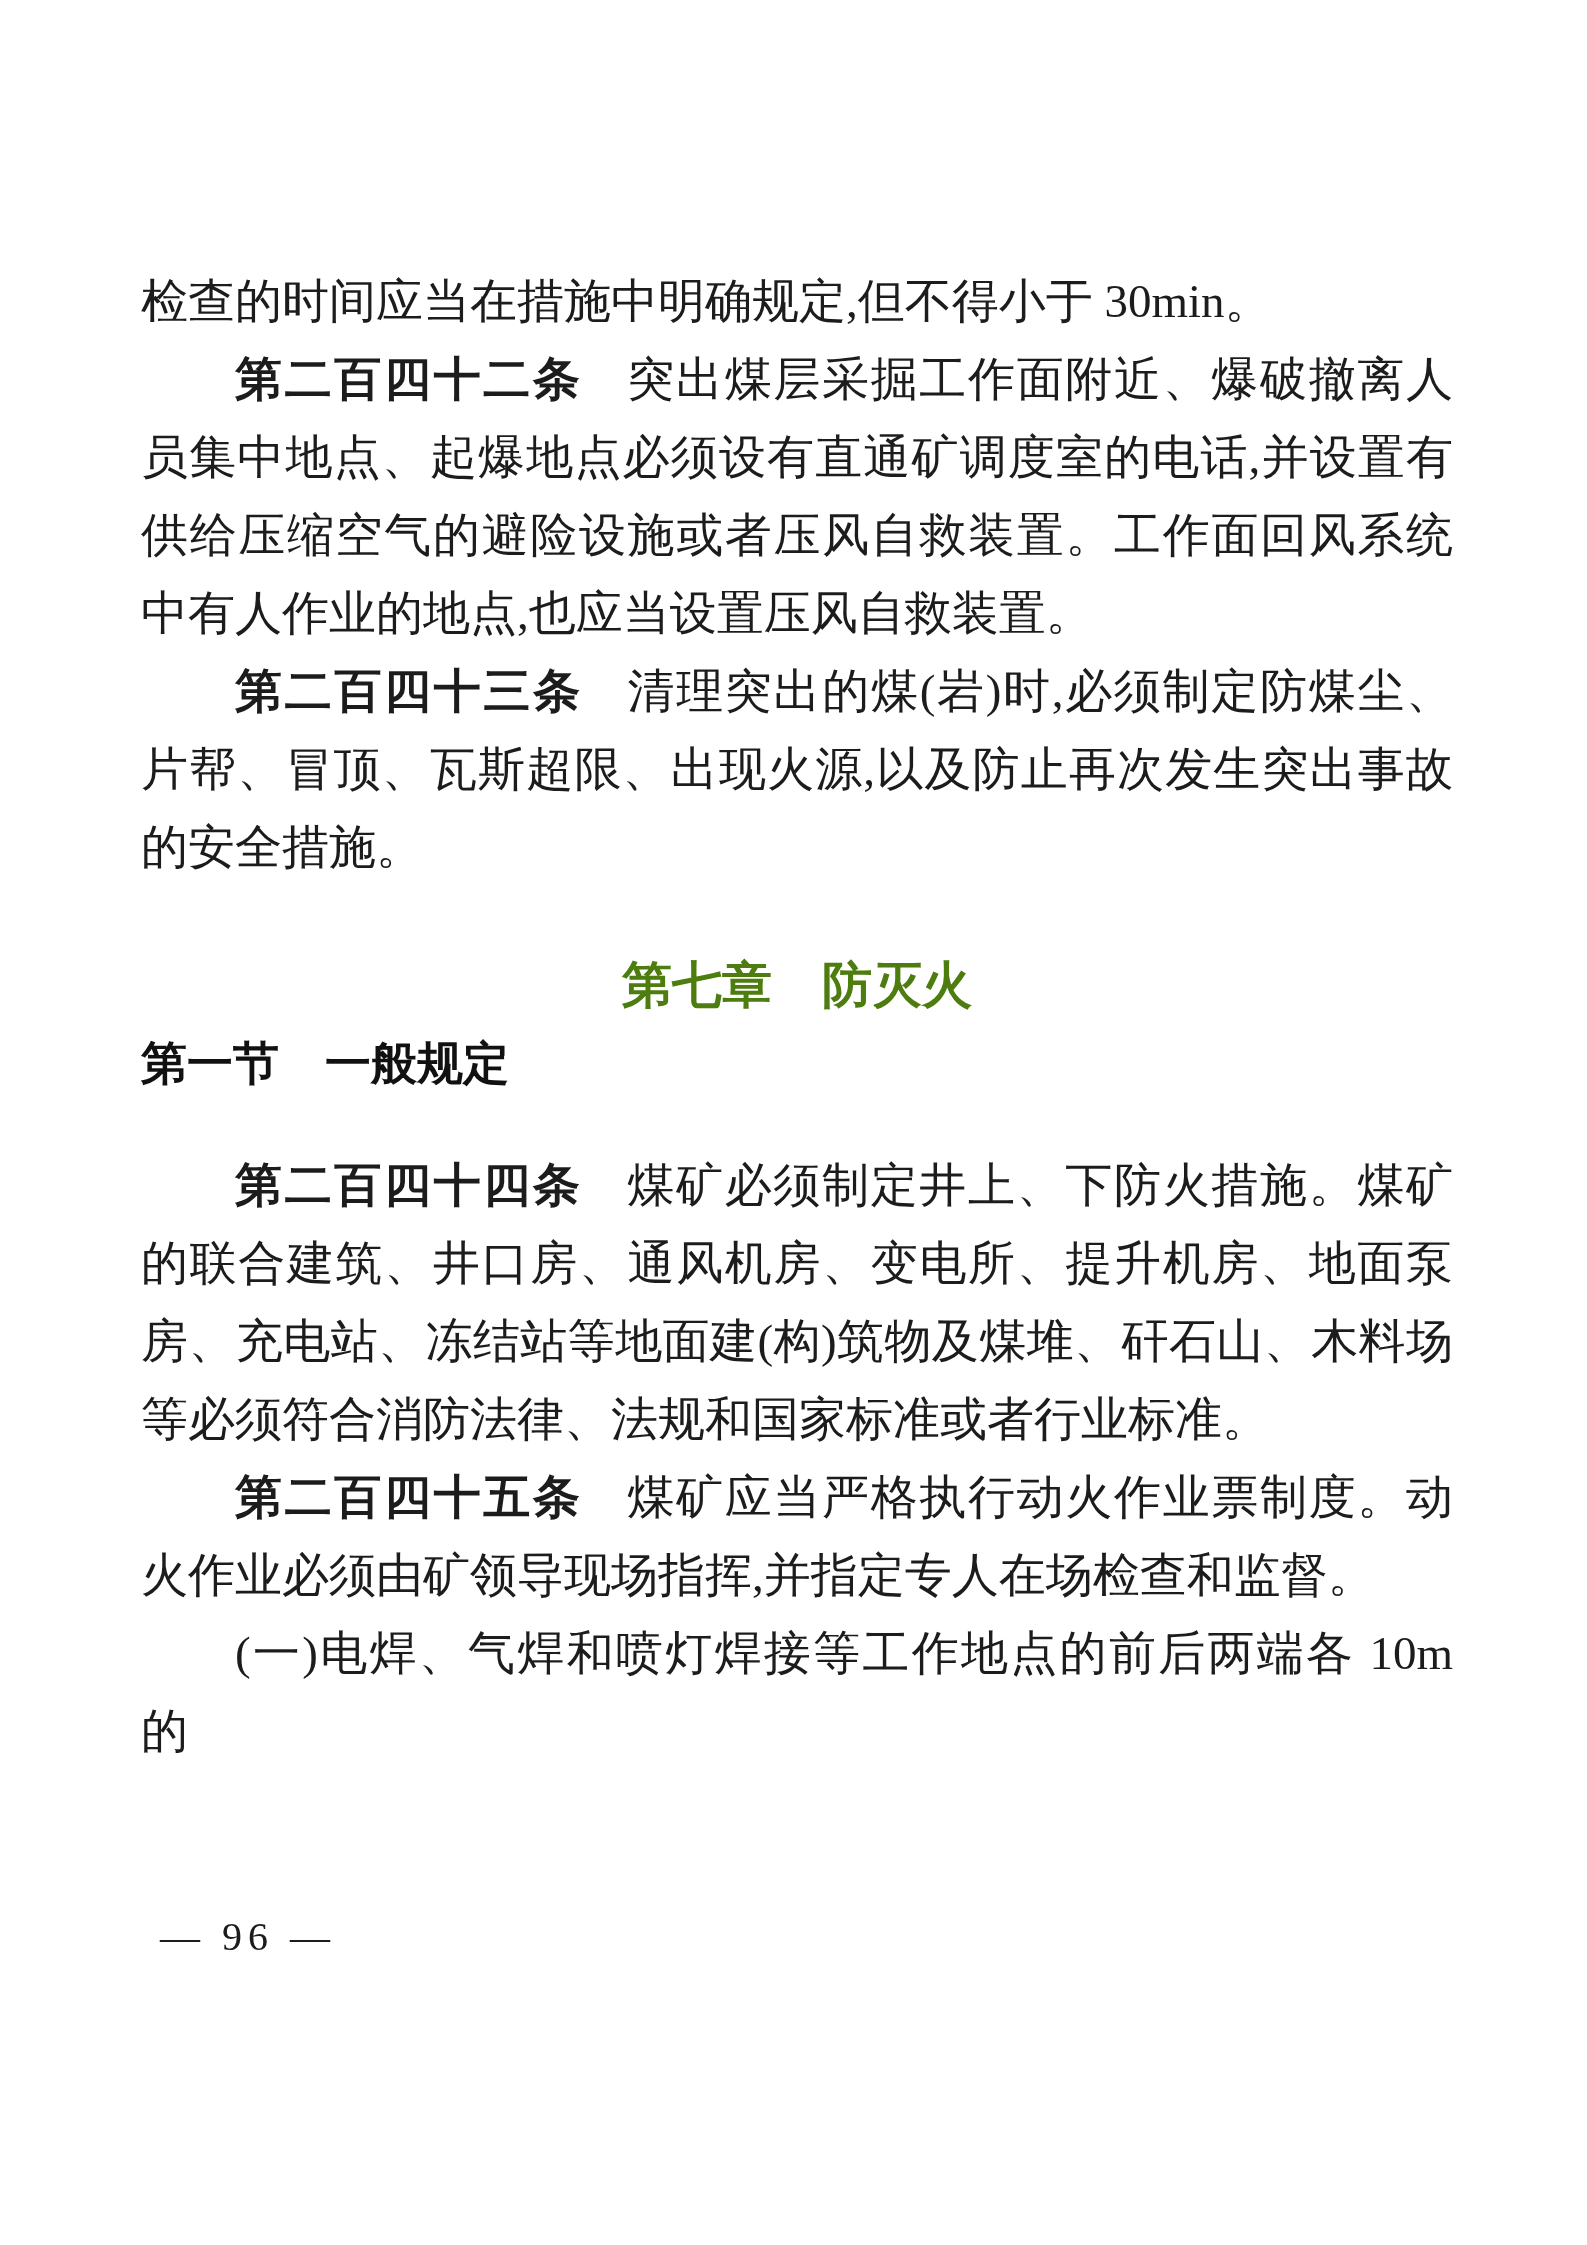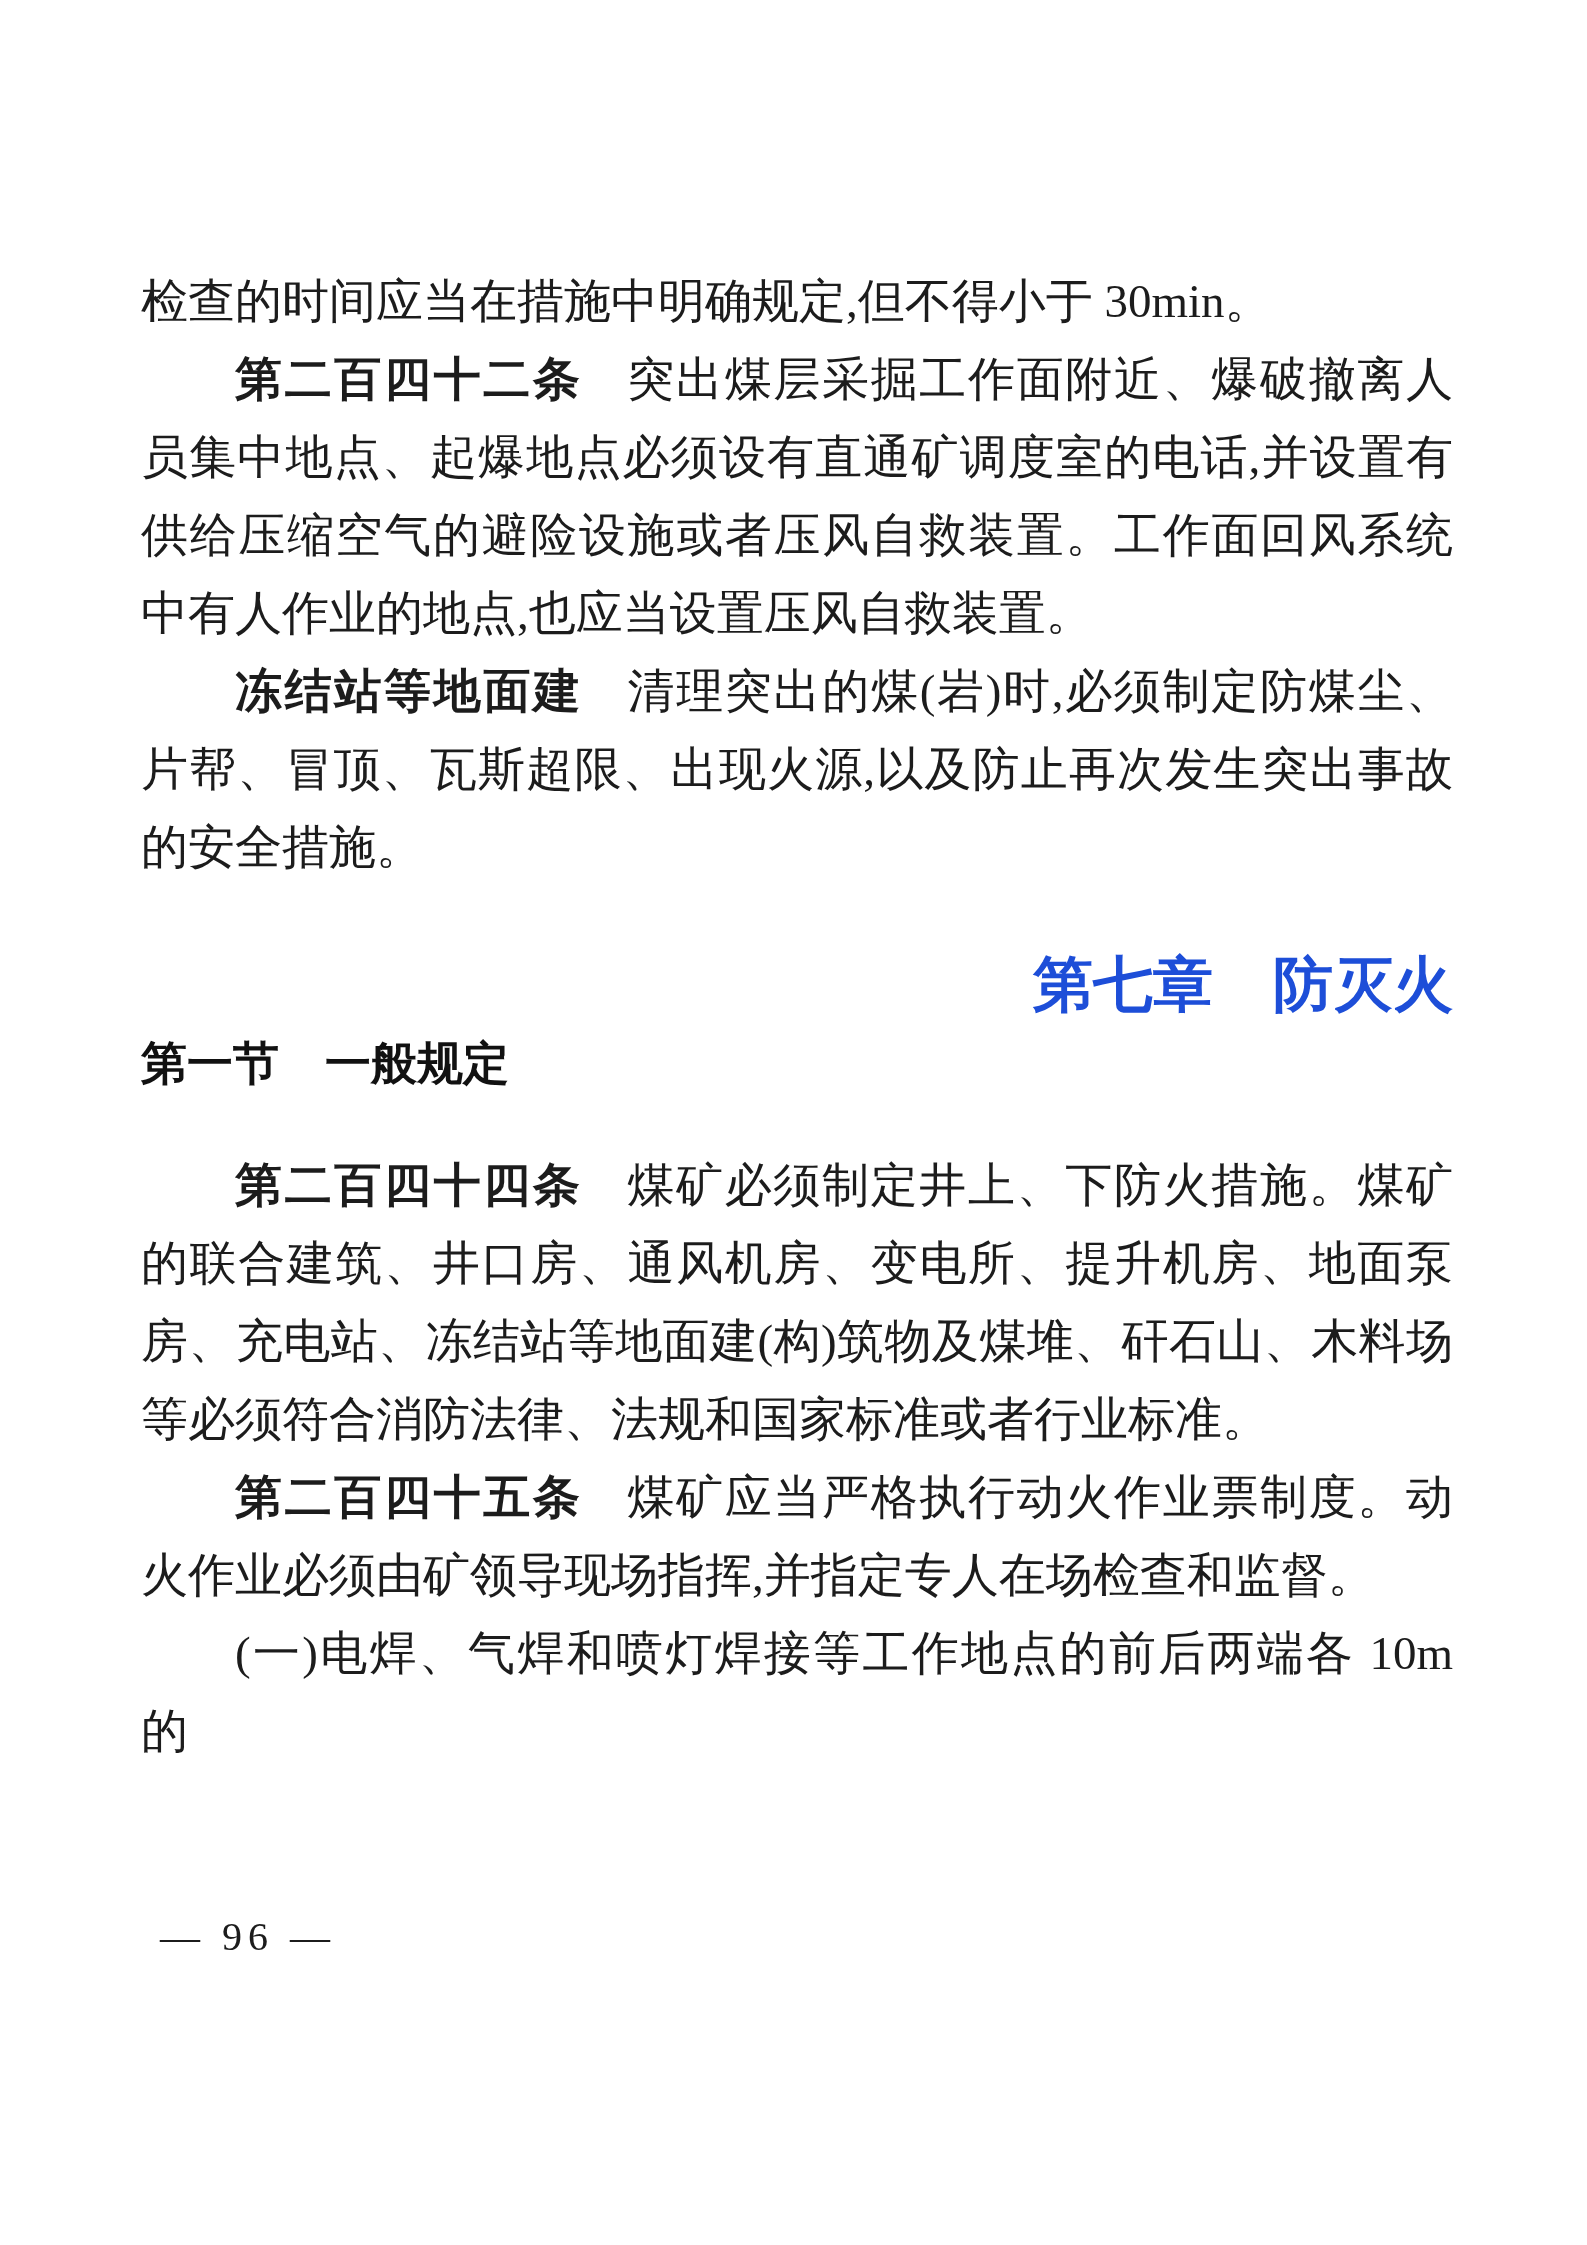--- a/index.html
+++ b/index.html
@@ -42,26 +42,26 @@
     text-indent: 2em;
   }
   .lead {
     font-family: Liberation Sans, sans-serif;
     font-weight: 700;
     margin-right: 0.95em;
     letter-spacing: 1px;
   }
   h2.chapter {
     margin: 60px 0 0 0;
-    text-align: right;
+    text-align: center;
     font-family: "Liberation Sans", "DejaVu Sans", sans-serif;
     font-weight: 700;
-    font-size: 60px;
+    font-size: 50px;
     line-height: 78px;
-    color: #1d4ed8;
+    color: #4d7c0f;
   }
   h3.section {
     margin: 0 0 44px 0;
     text-align: left;
     font-family: "Liberation Sans", "DejaVu Sans", sans-serif;
     font-weight: 700;
     font-size: 46px;
     line-height: 78px;
     color: #111;
   }
@@ -79,21 +79,21 @@
 </head>
 <body>
 
 <div class="page">
   <div class="content">
 
     <p class="body-text"><span>检查的时间应当在措施中明确规定,但不得小于 30min。</span></p>
 
     <p class="body-text indent"><span class="lead">第二百四十二条</span><span>突出煤层采掘工作面附近、爆破撤离人员集中地点、起爆地点必须设有直通矿调度室的电话,并设置有供给压缩空气的避险设施或者压风自救装置。工作面回风系统中有人作业的地点,也应当设置压风自救装置。</span></p>
 
-    <p class="body-text indent"><span class="lead">冻结站等地面建</span><span>清理突出的煤(岩)时,必须制定防煤尘、片帮、冒顶、瓦斯超限、出现火源,以及防止再次发生突出事故的安全措施。</span></p>
+    <p class="body-text indent"><span class="lead">第二百四十三条</span><span>清理突出的煤(岩)时,必须制定防煤尘、片帮、冒顶、瓦斯超限、出现火源,以及防止再次发生突出事故的安全措施。</span></p>
 
     <h2 class="chapter">第七章　防灭火</h2>
 
     <h3 class="section">第一节　一般规定</h3>
 
     <p class="body-text indent"><span class="lead">第二百四十四条</span><span>煤矿必须制定井上、下防火措施。煤矿的联合建筑、井口房、通风机房、变电所、提升机房、地面泵房、充电站、冻结站等地面建(构)筑物及煤堆、矸石山、木料场等必须符合消防法律、法规和国家标准或者行业标准。</span></p>
 
     <p class="body-text indent"><span class="lead">第二百四十五条</span><span>煤矿应当严格执行动火作业票制度。动火作业必须由矿领导现场指挥,并指定专人在场检查和监督。</span></p>
 
 

